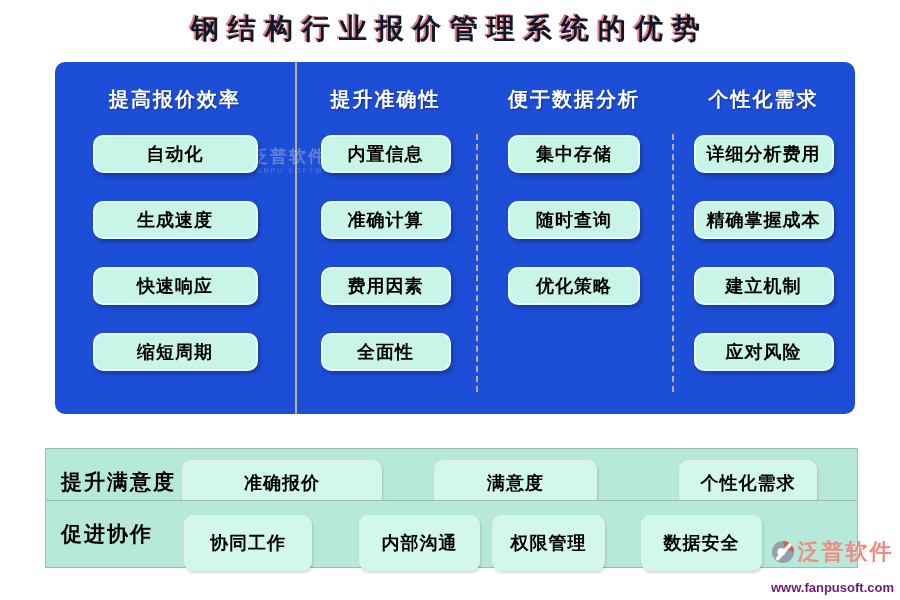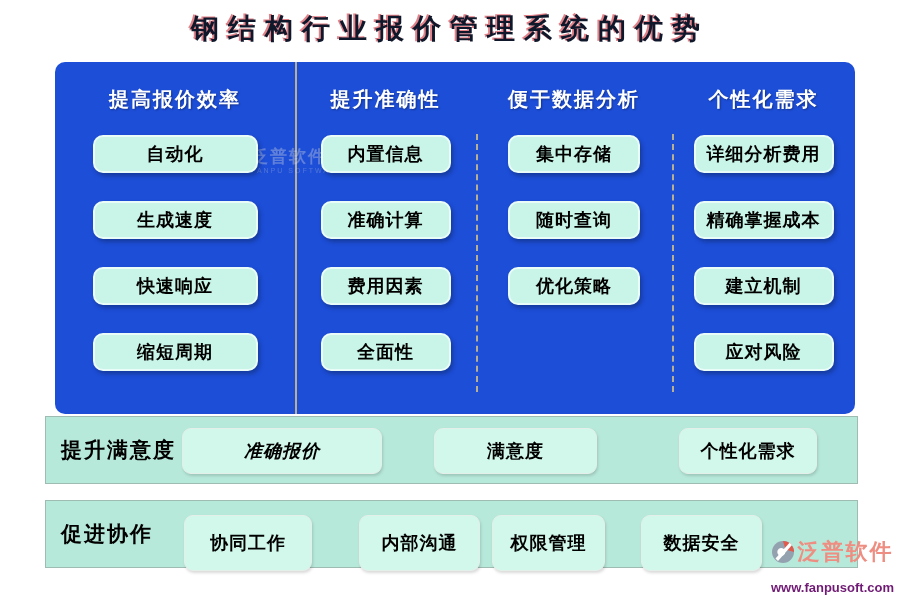--- a/index.html
+++ b/index.html
@@ -93,42 +93,42 @@
     margin-top:2px;font-family:"Liberation Sans",sans-serif;
   }
 
   
   .band{
     position:absolute;left:45px;width:813px;height:68px;
     box-sizing:border-box;
     background:#b7e9da;
     border:1px solid #9fbcb2;
   }
-  .band1{top:416px;}
+  .band1{top:448px;}
   .band2{top:500px;}
   .band-label{
     position:absolute;left:15px;top:0;height:100%;
     display:flex;align-items:center;
     font-size:21px;font-weight:bold;color:#000;
     letter-spacing:2px;white-space:nowrap;
   }
   .band-btn{
     position:absolute;box-sizing:border-box;
     background:#d2f8ec;
     border:1px solid #e4efe9;
     border-radius:9px;
     box-shadow:1px 2px 3px rgba(0,0,0,0.15);
     display:flex;align-items:center;justify-content:center;
     font-size:18px;font-weight:bold;color:#000;
     letter-spacing:1px;white-space:nowrap;
     cursor:pointer;
   }
   .band1 .band-btn{top:11px;height:46px;}
   .band2 .band-btn{top:14px;height:56px;}
-  .b1-0{left:136px;width:200px;font-style:italic;}
+  .b1-0{left:136px;width:200px;}
   .b1-1{left:388px;width:163px;}
   .b1-2{left:633px;width:138px;}
   .b2-0{left:138px;width:128px;}
   .b2-1{left:313px;width:121px;}
   .b2-2{left:446px;width:113px;}
   .b2-3{left:595px;width:121px;}
 
   
   .footer{
     position:absolute;right:6px;bottom:6px;

